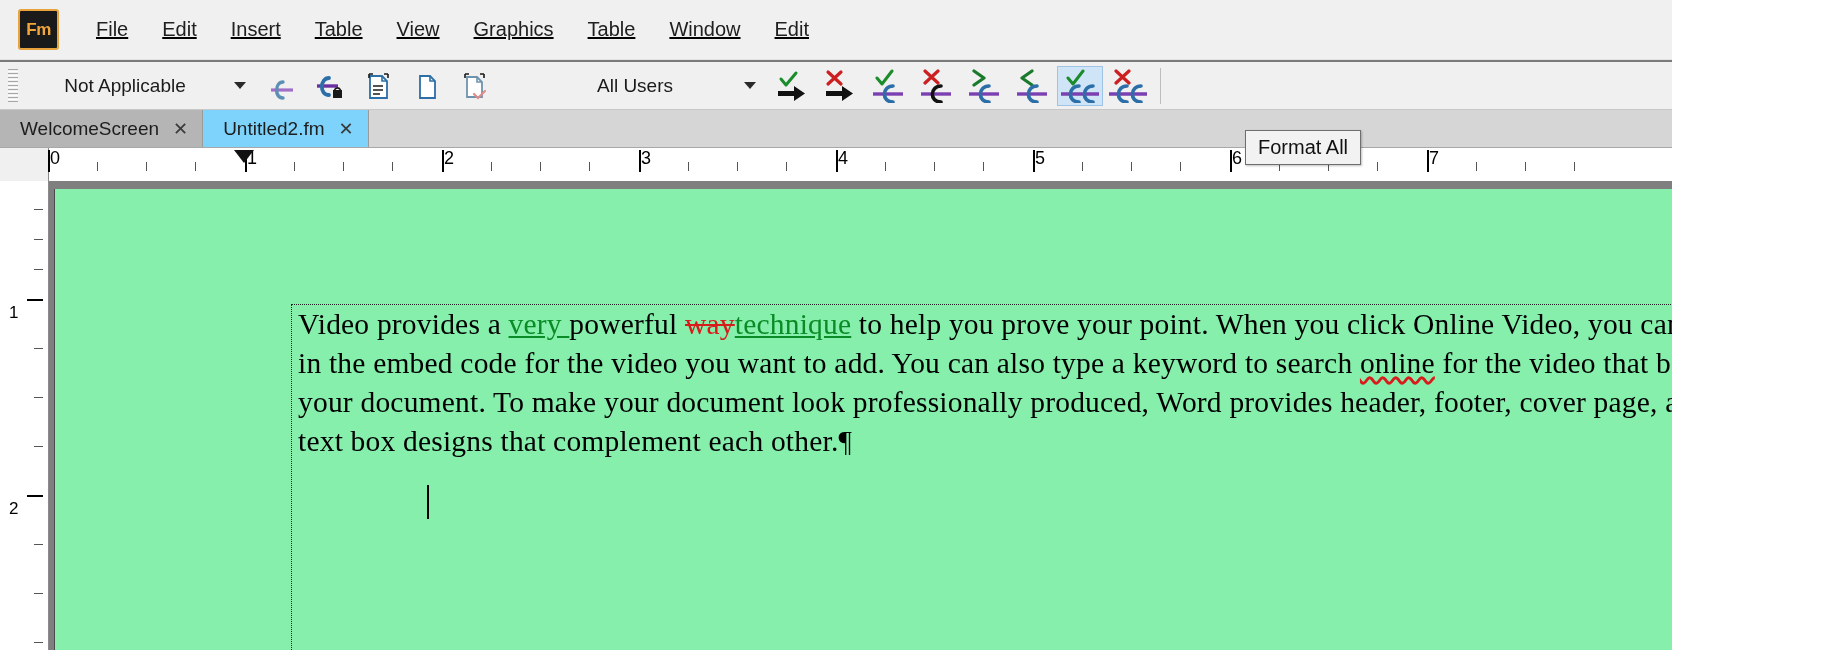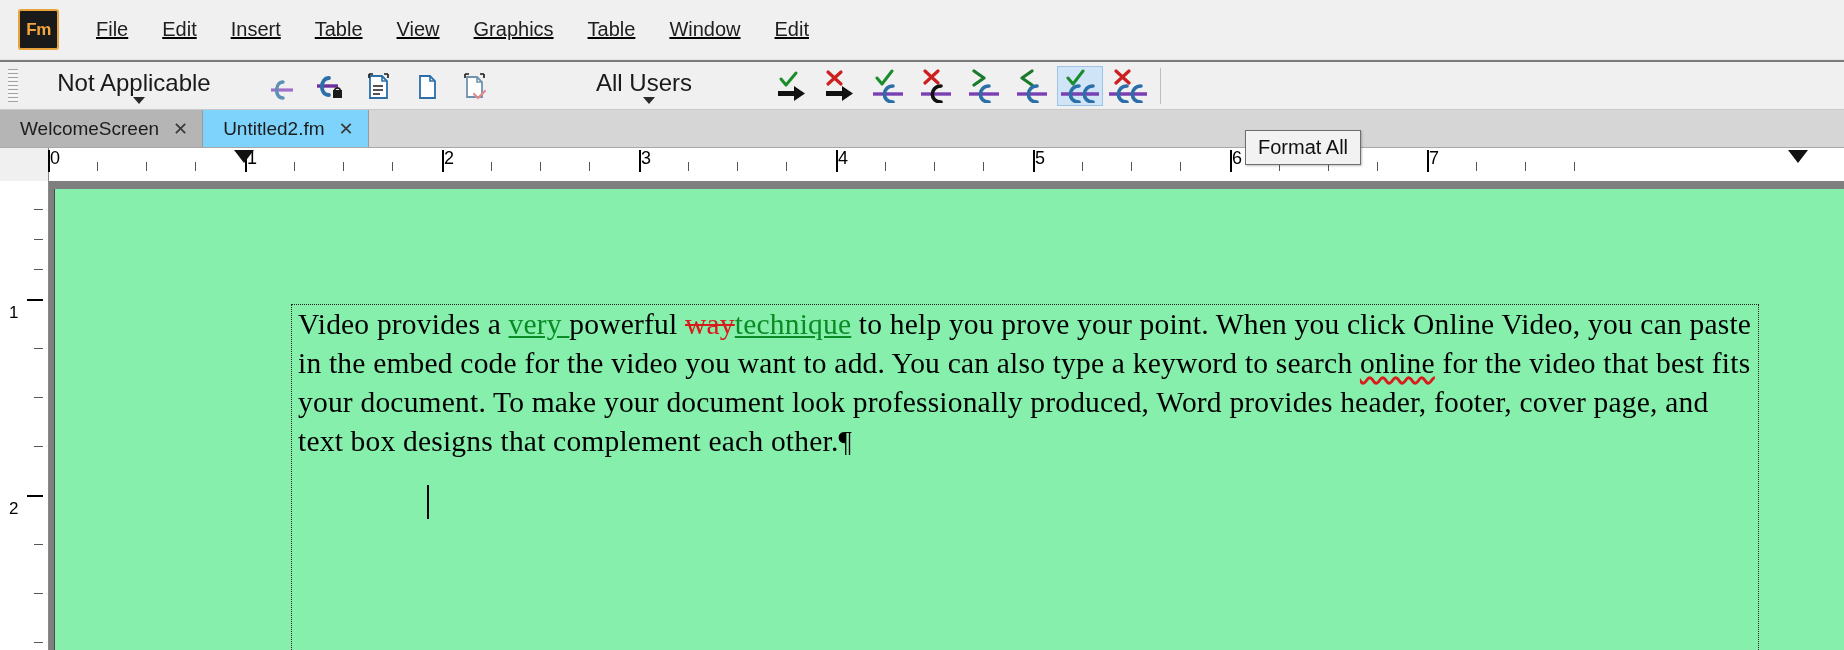--- a/index.html
+++ b/index.html
@@ -4,21 +4,21 @@
 <style>
   html, body {
     margin: 0; padding: 0;
     width: 1844px; height: 650px;
     overflow: hidden;
     background: #ffffff;
     font-family: "Liberation Sans", sans-serif;
   }
   #app {
     position: relative;
-    width: 1844px; height: 650px;
+    width: 1672px; height: 650px;
     background: #f0f0f0;
     overflow: hidden;
   }
 
   
   .menubar {
     position: absolute;
     left: 0; top: 0;
     width: 1844px; height: 60px;
     background: #f0f0f0;
@@ -73,25 +73,24 @@
     background-size: 100% 4px, 100% 4px;
     background-position: 0 0, 0 2px;
     opacity: 0.85;
   }
   .combo {
     height: 34px;
     display: flex;
     align-items: center;
     justify-content: space-between;
     padding: 0 6px 0 10px;
-    font-size: 24px;
+    font-size: 19px;
     color: #1a1a1a;
     min-width: 220px;
     background: transparent;
-    flex-direction: column;
   }
   .combo .combo-label { flex: 1; text-align: center; padding-right: 16px; }
   .combo .caret {
     width: 0; height: 0;
     border-left: 6px solid transparent;
     border-right: 6px solid transparent;
     border-top: 7px solid #2a2a2a;
     margin-right: 6px;
   }
   .tb-btn {

